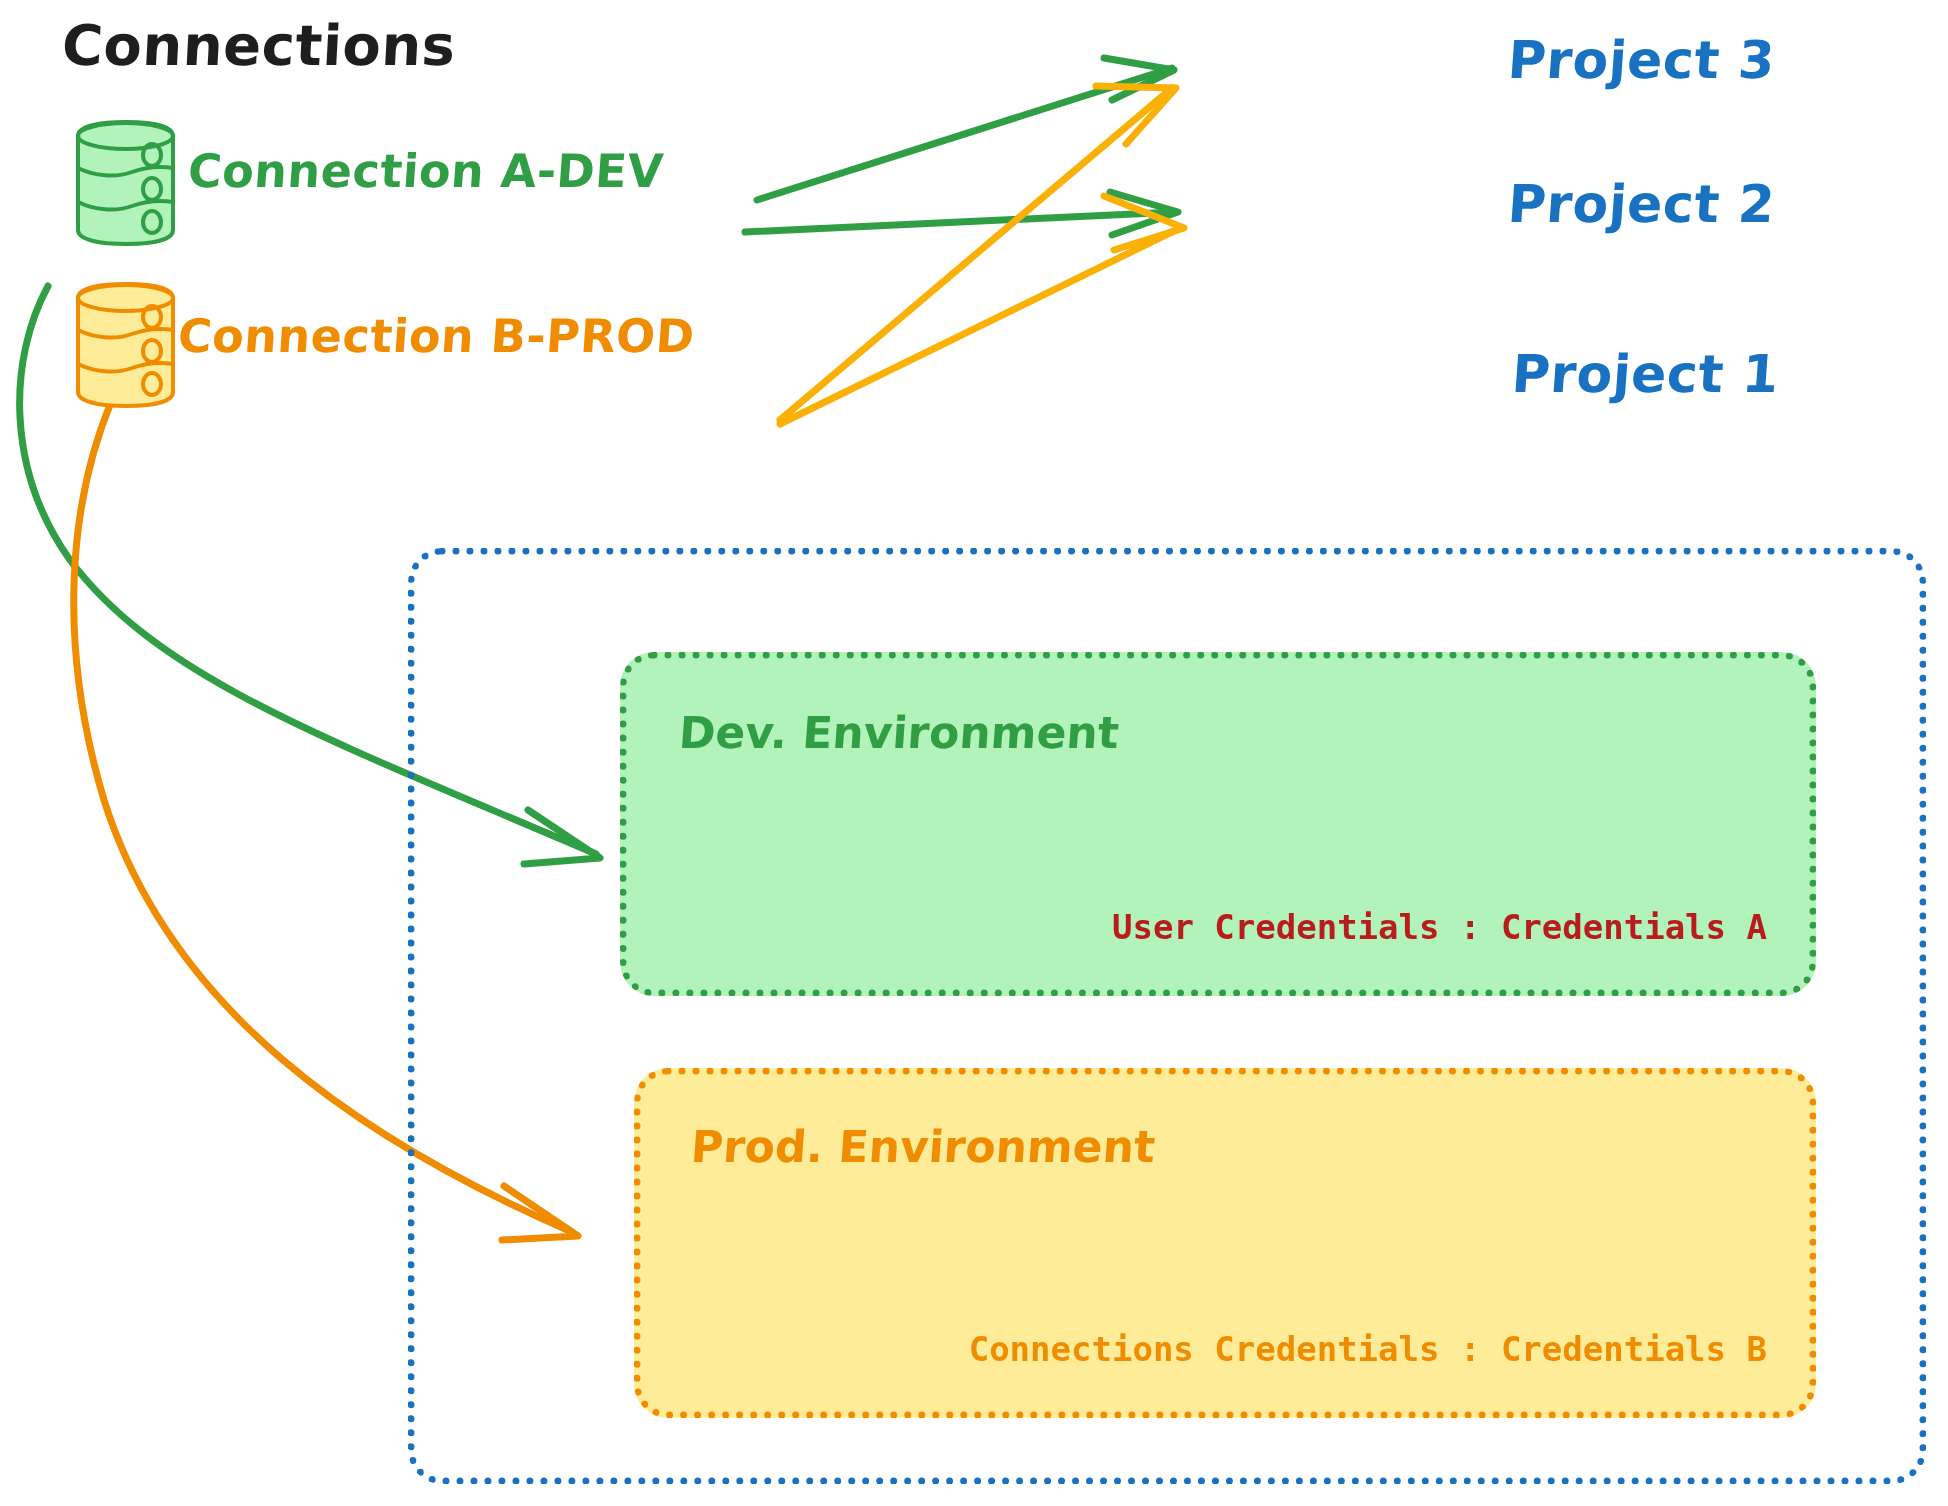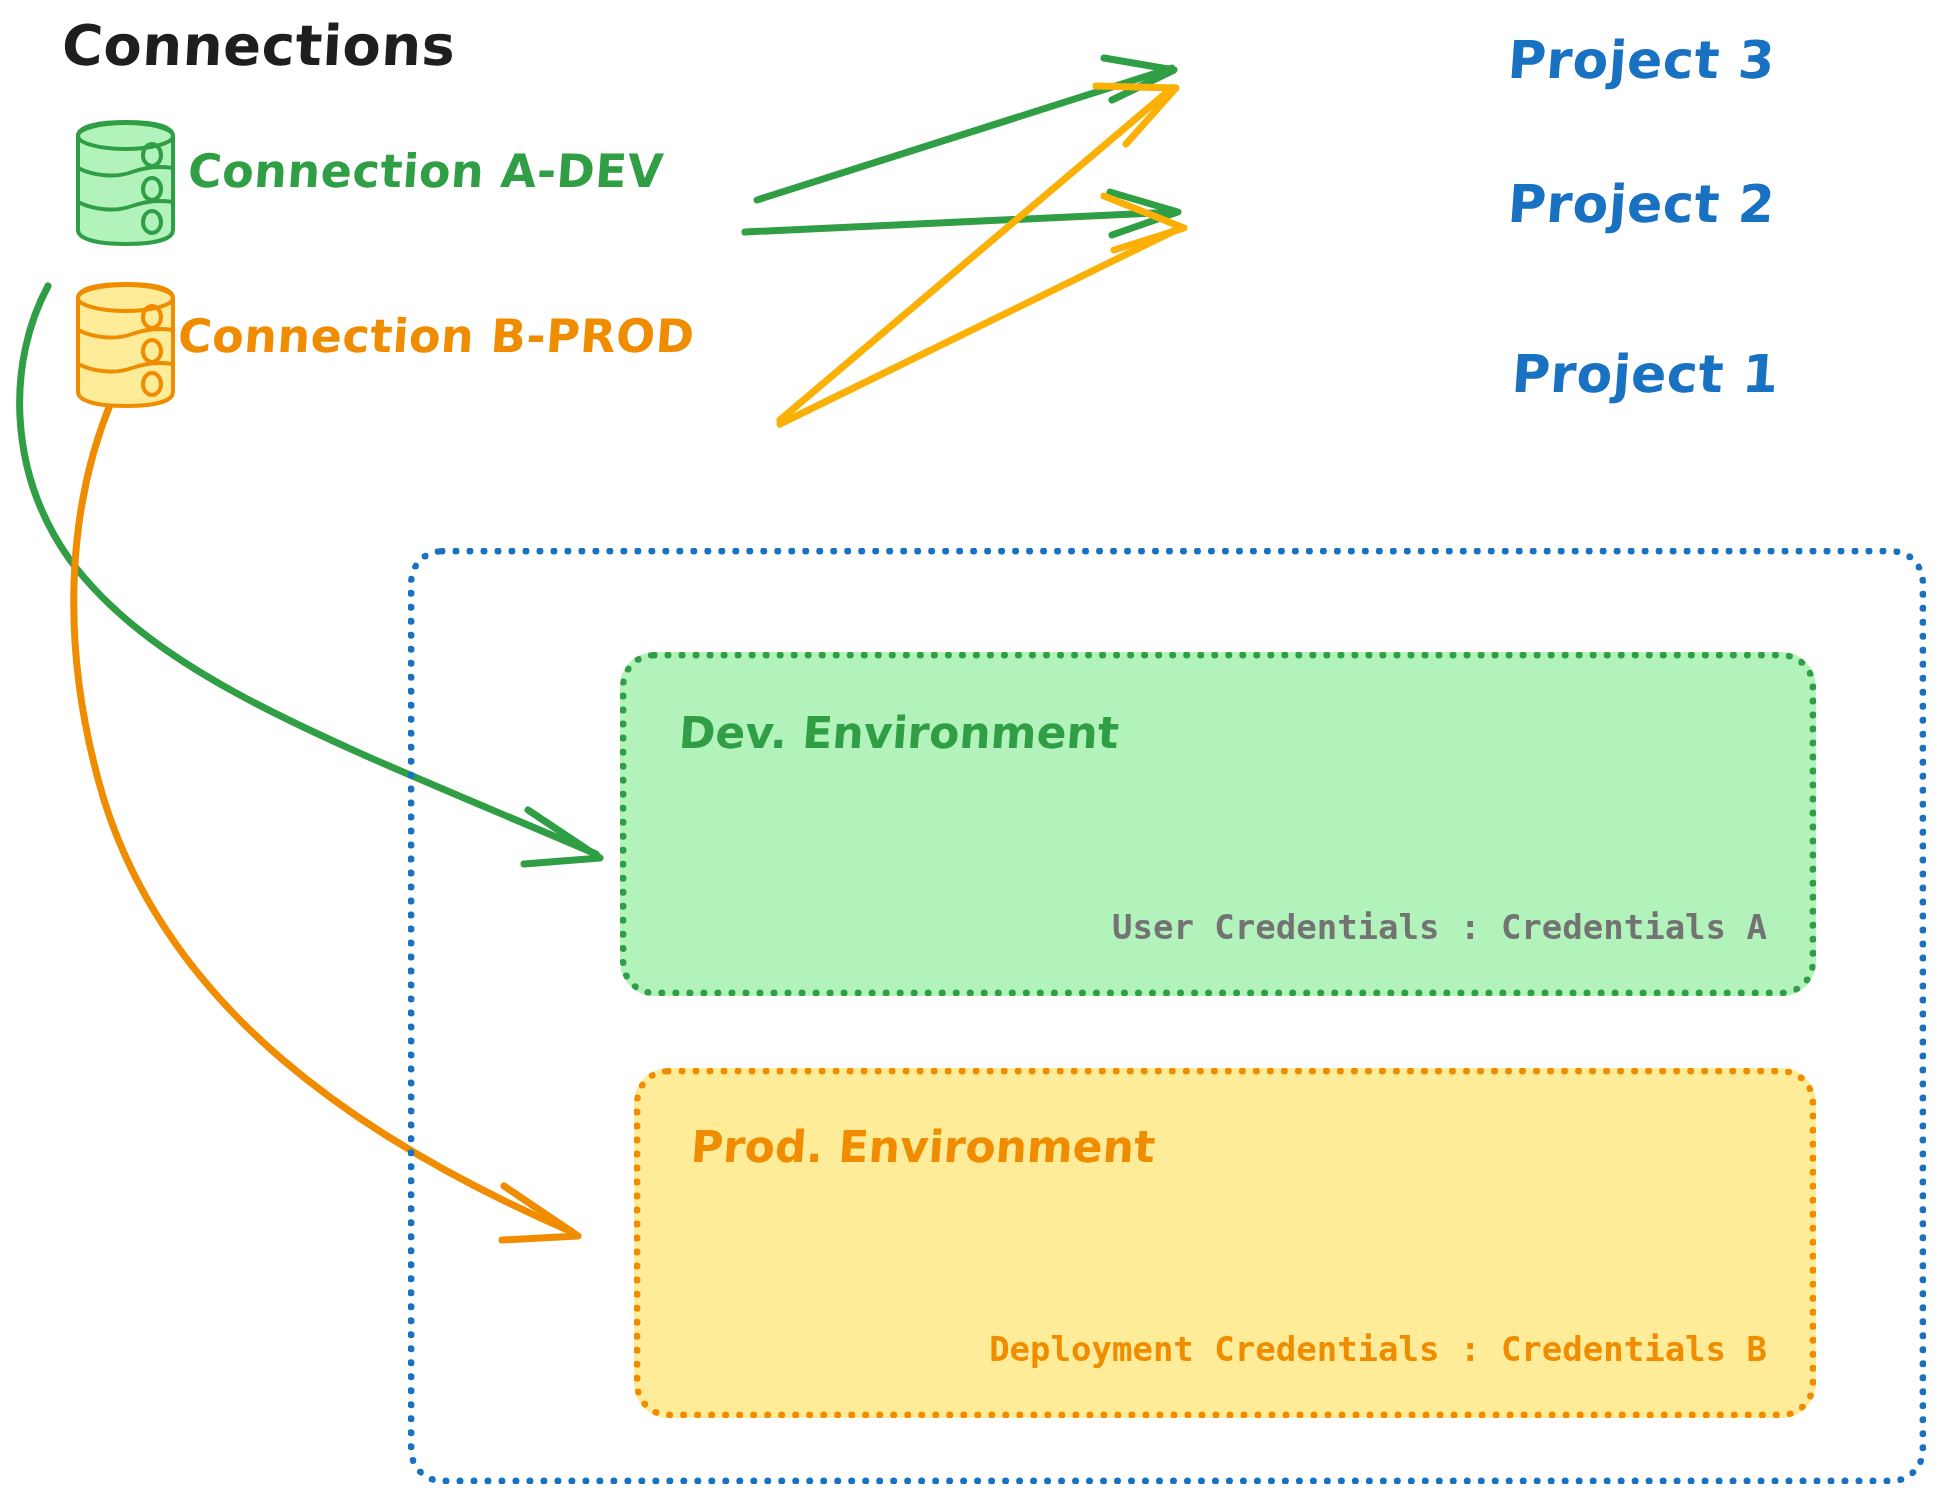--- a/index.html
+++ b/index.html
@@ -125,21 +125,21 @@
     transform: skewX(-4deg);
   }
 
   #dev-credentials {
     position: absolute;
     right: 42px;
     bottom: 42px;
     font-family: "DejaVu Sans Mono", monospace;
     font-weight: 700;
     font-size: 34px;
-    color: #737373;
+    color: #b91c1c;
     white-space: nowrap;
   }
   #prod-credentials {
     position: absolute;
     right: 42px;
     bottom: 42px;
     font-family: "DejaVu Sans Mono", monospace;
     font-weight: 700;
     font-size: 34px;
     color: #f08c00;
@@ -230,16 +230,16 @@
 
   <div id="project1-container"></div>
 
   <div class="env-box" id="dev-env-box">
     <div id="dev-env-title">Dev. Environment</div>
     <div id="dev-credentials">User Credentials : Credentials A</div>
   </div>
 
   <div class="env-box" id="prod-env-box">
     <div id="prod-env-title">Prod. Environment</div>
-    <div id="prod-credentials">Deployment Credentials : Credentials B</div>
+    <div id="prod-credentials">Connections Credentials : Credentials B</div>
   </div>
 
 </div>
 
 </body></html>

